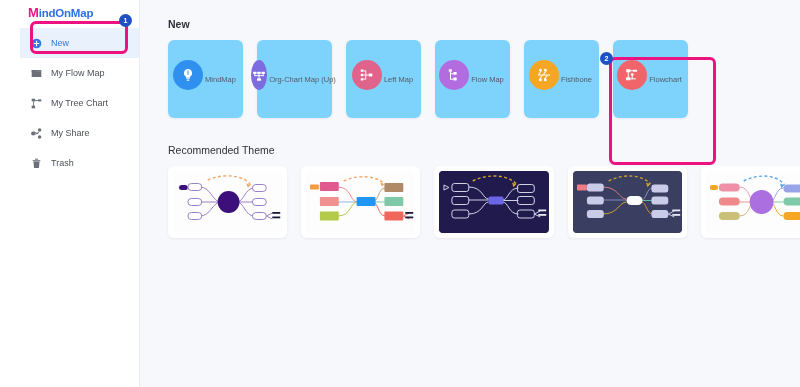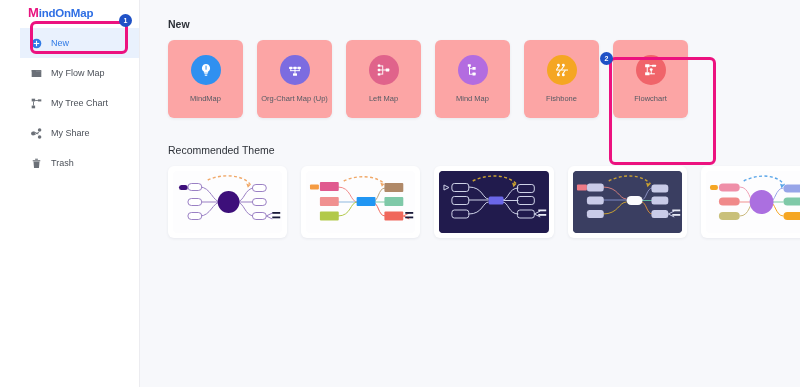--- a/index.html
+++ b/index.html
@@ -82,25 +82,25 @@
   .cards {
     display: flex;
     flex-wrap: wrap;
     gap: 14px;
     margin-left: 28px;
     width: 650px;
   }
   .card {
     width: 75px;
     height: 78px;
-    background: #fca5a5;
+    background: #7dd3fc;
     border-radius: 6px;
     box-shadow: 0 1px 3px rgba(30,40,70,0.07);
     display: flex;
-    flex-direction: column;
+    flex-direction: row;
     align-items: center;
     justify-content: center;
     cursor: pointer;
   }
   .card-icon {
     width: 30px; height: 30px;
     border-radius: 50%;
     display: flex; align-items: center; justify-content: center;
     margin-bottom: 9px;
   }
@@ -301,21 +301,21 @@
         <div class="card-icon" style="background:#b36ce0">
           <svg viewBox="0 0 24 24" width="16" height="16">
             <rect x="4.2" y="3.2" width="4.6" height="3.8" rx="0.8" fill="#fff"></rect>
             <rect x="6" y="7" width="1.5" height="12" fill="#fff"></rect>
             <rect x="7.5" y="9.4" width="3.6" height="1.4" fill="#fff"></rect>
             <rect x="7.5" y="17.6" width="3.6" height="1.4" fill="#fff"></rect>
             <rect x="11" y="7.6" width="5" height="4.2" rx="0.8" fill="#fff"></rect>
             <rect x="11" y="15.9" width="5" height="4.2" rx="0.8" fill="#fff"></rect>
           </svg>
         </div>
-        <div class="card-label">Mind Map</div>
+        <div class="card-label">Flow Map</div>
       </div>
 
       <div class="card">
         <div class="card-icon" style="background:#f5a623">
           <svg viewBox="0 0 24 24" width="16" height="16">
             <rect x="3" y="11.3" width="18" height="1.5" fill="#fff"></rect>
             <rect x="7.6" y="4.6" width="1.5" height="8" transform="rotate(35 7.6 4.6)" fill="#fff"></rect>
             <rect x="15" y="4.6" width="1.5" height="8" transform="rotate(35 15 4.6)" fill="#fff"></rect>
             <rect x="5.6" y="19.4" width="1.5" height="8" transform="rotate(-145 5.6 19.4)" fill="#fff"></rect>
             <rect x="13" y="19.4" width="1.5" height="8" transform="rotate(-145 13 19.4)" fill="#fff"></rect>

